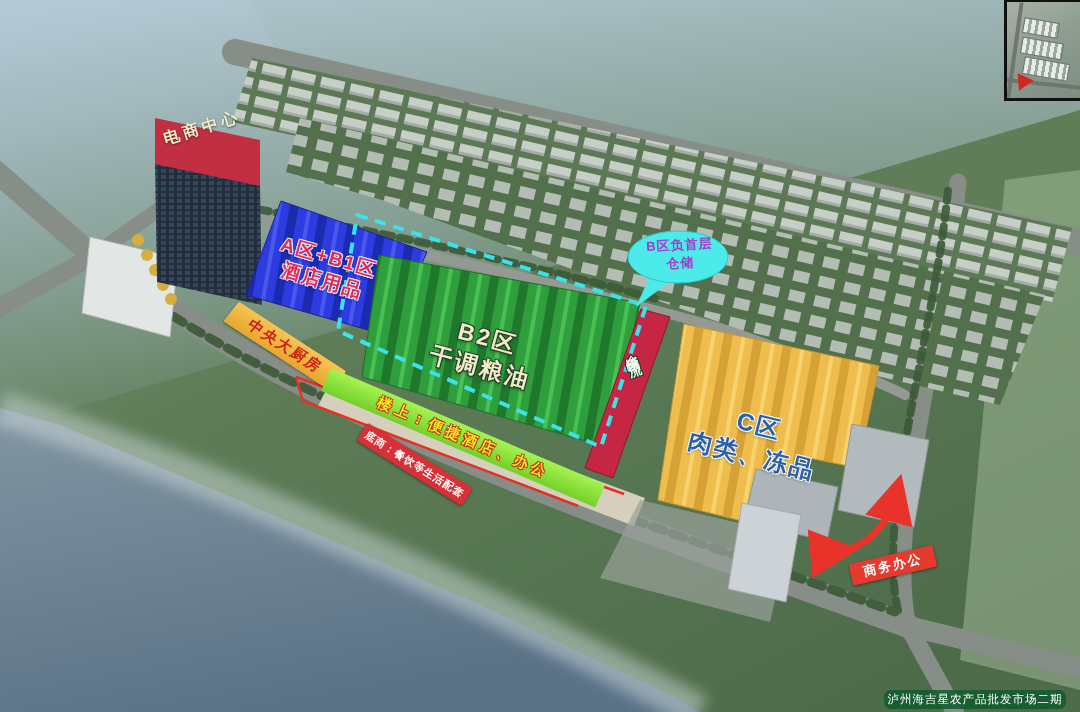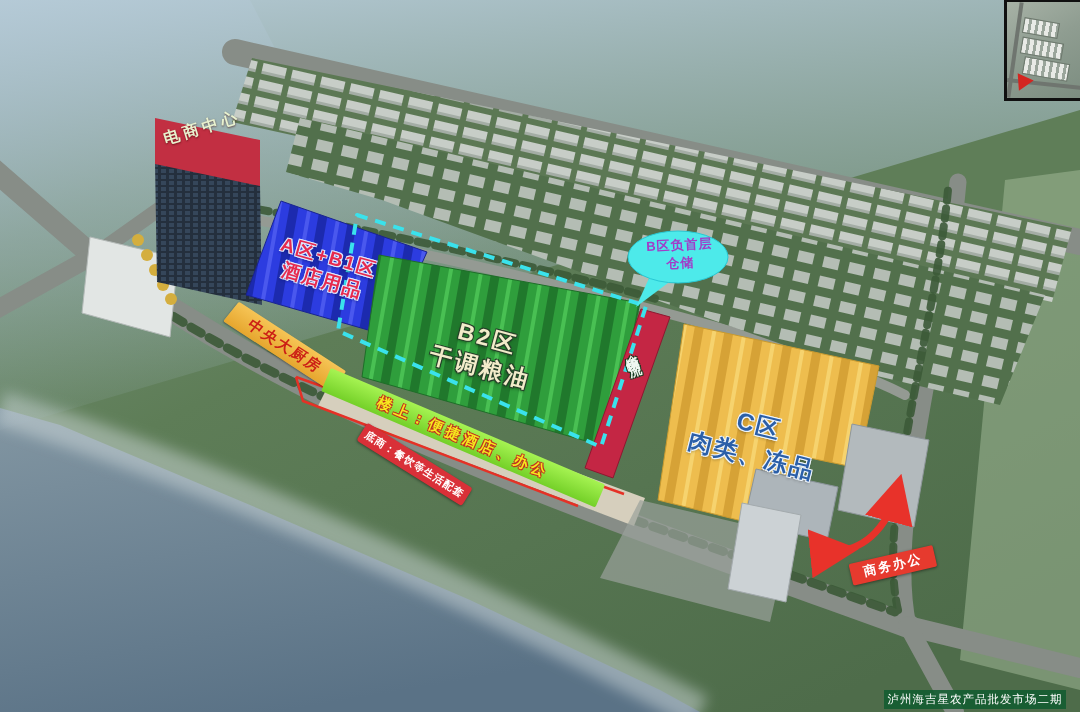--- a/index.html
+++ b/index.html
@@ -91,21 +91,21 @@
   .mm-r2{left:0;top:80px;width:76px;height:4px;transform:rotate(6deg);}
   .minimap .mm-marker{
     position:absolute;left:6px;top:70px;width:0;height:0;
     border-left:9px solid transparent;border-right:9px solid transparent;
     border-bottom:15px solid #d42520;transform:rotate(-35deg);
   }
   
   .watermark{
     position:absolute;left:884px;top:690px;width:182px;height:19px;
     background:rgba(18,92,48,.88);color:#ffffff;font-size:11.5px;letter-spacing:1px;
-    display:flex;align-items:center;justify-content:center;
+    display:flex;align-items:center;justify-content:center;border-radius:7px;
   }
 </style>
 </head>
 <body>
 
 <div class="scene">
 
 <svg width="1080" height="712" viewBox="0 0 1080 712">
   <defs>
     <linearGradient id="fieldGrad" x1="0" y1="0" x2="0.75" y2="1">

